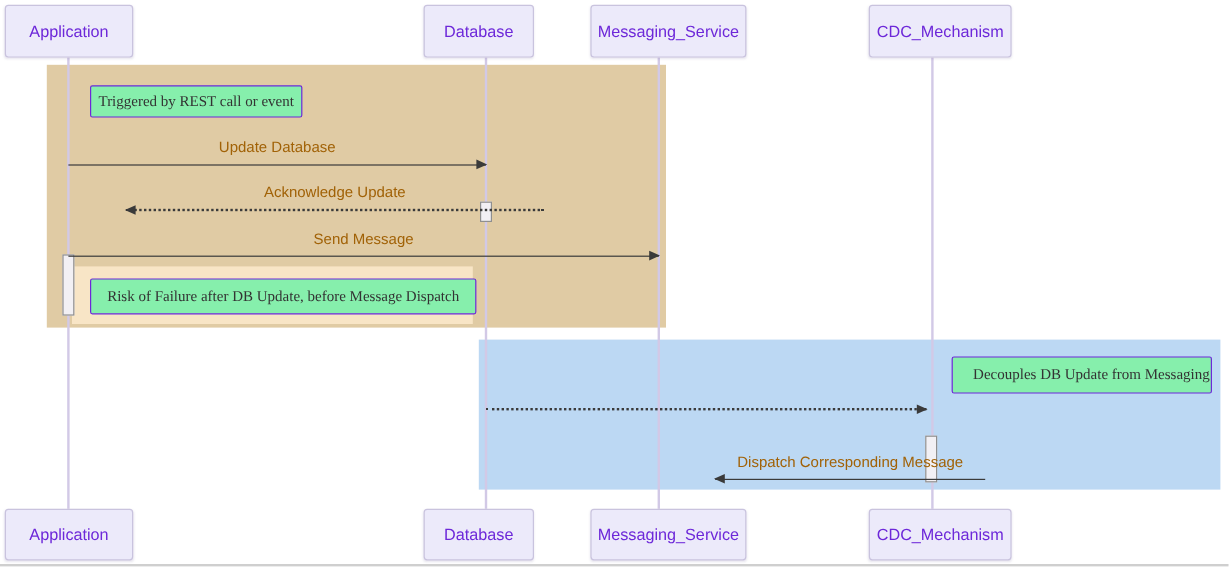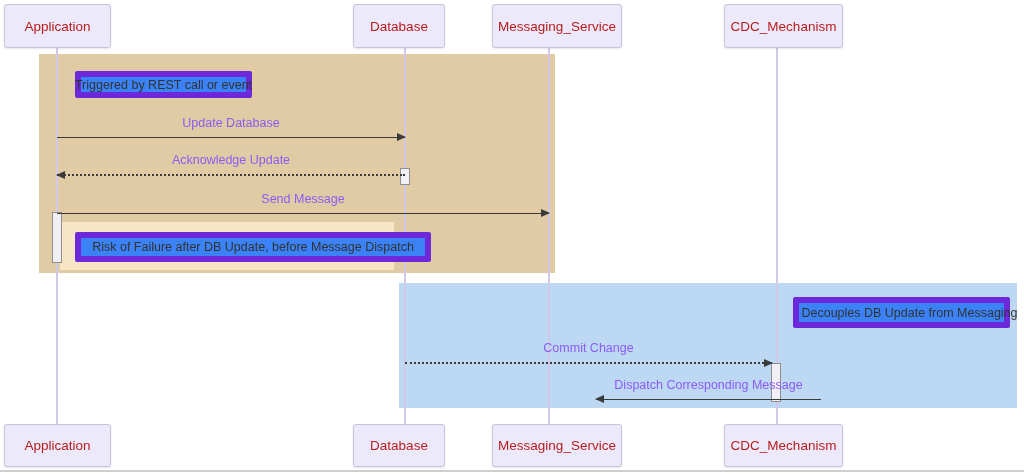--- a/index.html
+++ b/index.html
@@ -35,68 +35,69 @@
   .activation.db  { left:400px; top:168px; width:10px; height:17px; }
   .activation.cdc { left:771px; top:363px; width:10px; height:39px; }
 
   .actor {
     position:absolute; height:44px;
     background:#eceafa;
     border:1px solid #c9c3de;
     border-radius:3px;
     box-sizing:border-box;
     display:flex; align-items:center; justify-content:center;
-    font-size:13.5px; color:#b91c1c;
+    font-size:13.5px; color:#6d28d9;
     box-shadow:0 1px 2px rgba(120,110,160,0.18);
     white-space:nowrap;
   }
   .actor.top { top:4px; }
   .actor.bottom { top:424px; height:43px; }
   .actor.a-app { left:4px;   width:107px; }
   .actor.a-db  { left:353px; width:92px; }
   .actor.a-msg { left:492px; width:130px; }
   .actor.a-cdc { left:724px; width:119px; }
 
   .msg { position:absolute; }
   .msg .lbl {
     text-align:center;
     font-size:12.5px; line-height:16px;
-    color:#8b5cf6;
+    color:#a16207;
     margin-bottom:6px;
     white-space:nowrap;
   }
   .msg .line { position:relative; height:0; border-top:1.6px solid #3a3a3a; }
   .msg .line.dotted { border-top-style:dotted; border-top-width:2px; }
   .ah {
     position:absolute; top:-5px;
     width:0; height:0;
     border-top:4px solid transparent;
     border-bottom:4px solid transparent;
   }
   .ah.r { right:-1px; border-left:9px solid #3a3a3a; }
   .ah.l { left:-1px;  border-right:9px solid #3a3a3a; }
 
   .m1 { left:57px;  top:115px; width:348px; }
-  .m2 { left:57px;  top:152px; width:348px; }
+  .m2 { left:57px;  top:152px; width:348px;padding-left:48px; }
   .m3 { left:57px;  top:191px; width:492px; }
   .m4 { left:405px; top:340px; width:367px; }
   .m5 { left:562px; top:377px; width:225px;margin-left:34px; }
 
   .note {
     position:absolute;
-    background:#3b82f6;
-    border:6px solid #6d28d9;
+    background:#86efac;
+    border:1px solid #6d28d9;
     border-radius:2px;
     box-sizing:border-box;
     display:flex; align-items:center; justify-content:center;
     font-size:12.5px; color:#333333;
     white-space:nowrap;
+    font-family:Liberation Serif, serif;
   }
   .n1 { left:75px;  top:71px;  width:177px; height:27px; }
-  .n2 { left:75px;  top:232px; width:356px; height:30px; }
+  .n2 { left:75px;  top:232px; width:322px; height:30px; }
   .n3 { left:793px; top:297px; width:217px; height:31px;padding-left:16px; }
 
   .bottom-edge {
     position:absolute; left:0; top:470px; width:1024px; height:2px;
     background:#cfcfcf;
   }
 </style>
 </head>
 <body>
 
@@ -131,21 +132,20 @@
   </div>
 
   <div class="msg m3">
     <div class="lbl">Send Message</div>
     <div class="line">
       <div class="ah r"></div>
     </div>
   </div>
 
   <div class="msg m4">
-    <div class="lbl">Commit Change</div>
     <div class="line dotted">
       <div class="ah r"></div>
     </div>
   </div>
 
   <div class="msg m5">
     <div class="lbl">Dispatch Corresponding Message</div>
     <div class="line">
       <div class="ah l"></div>
     </div>

